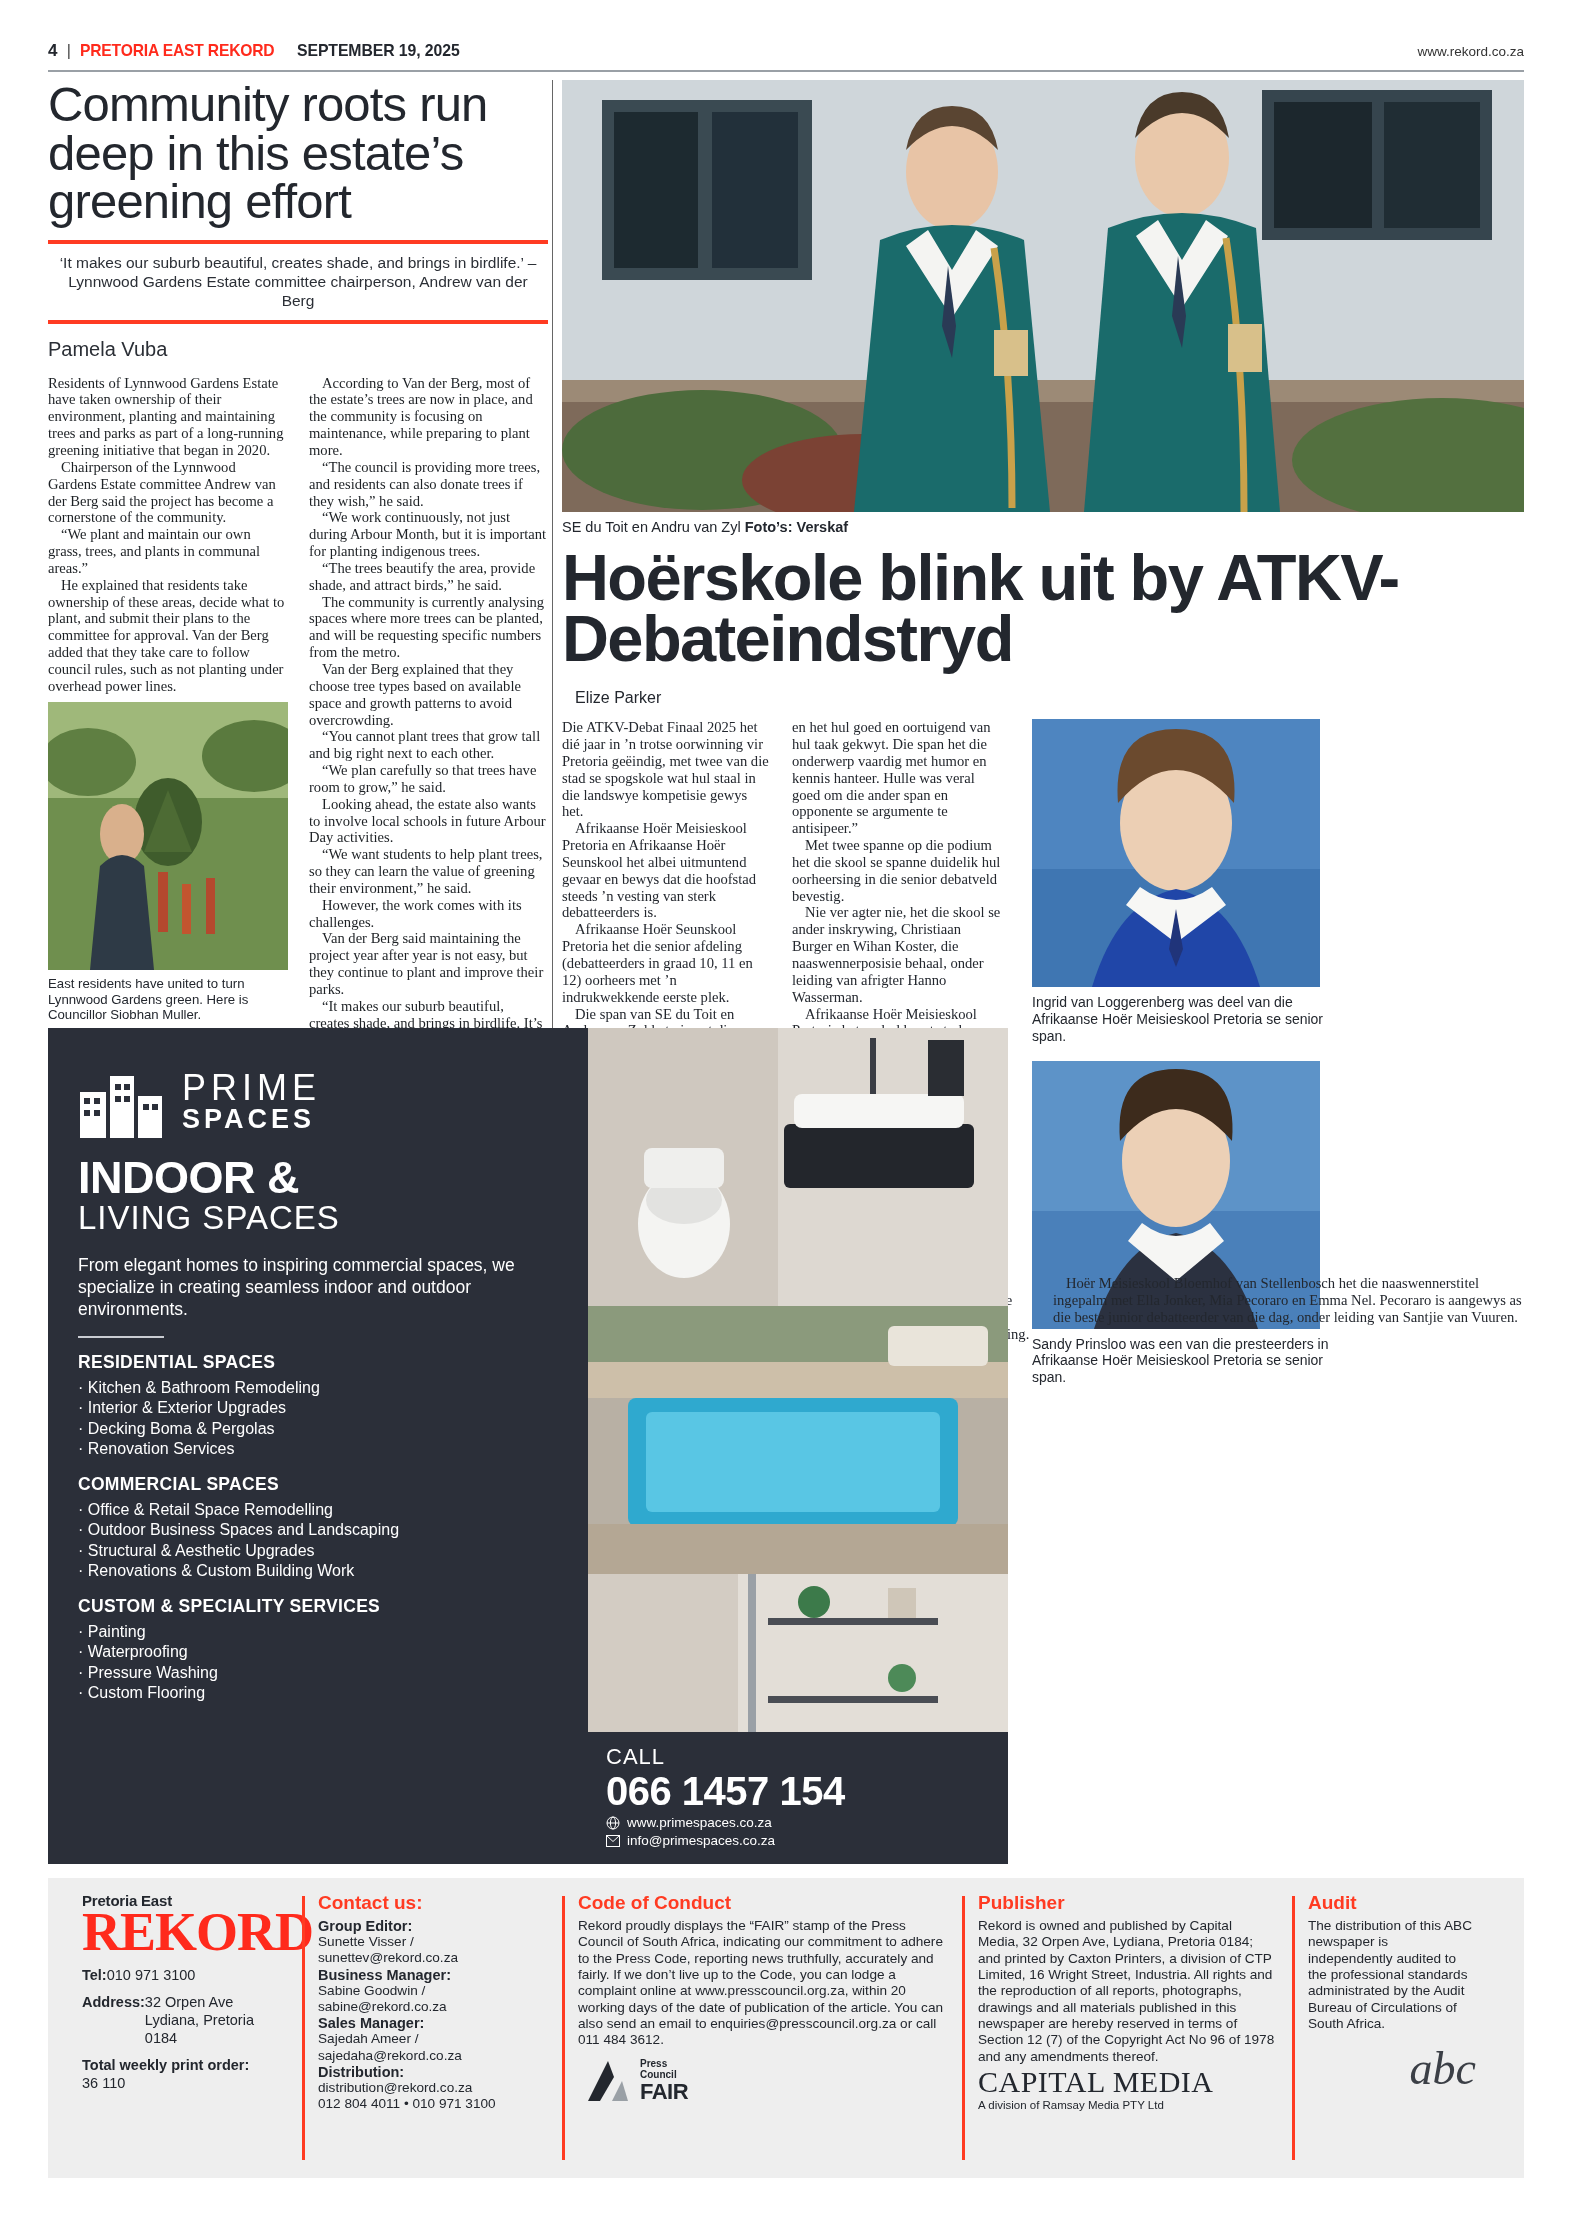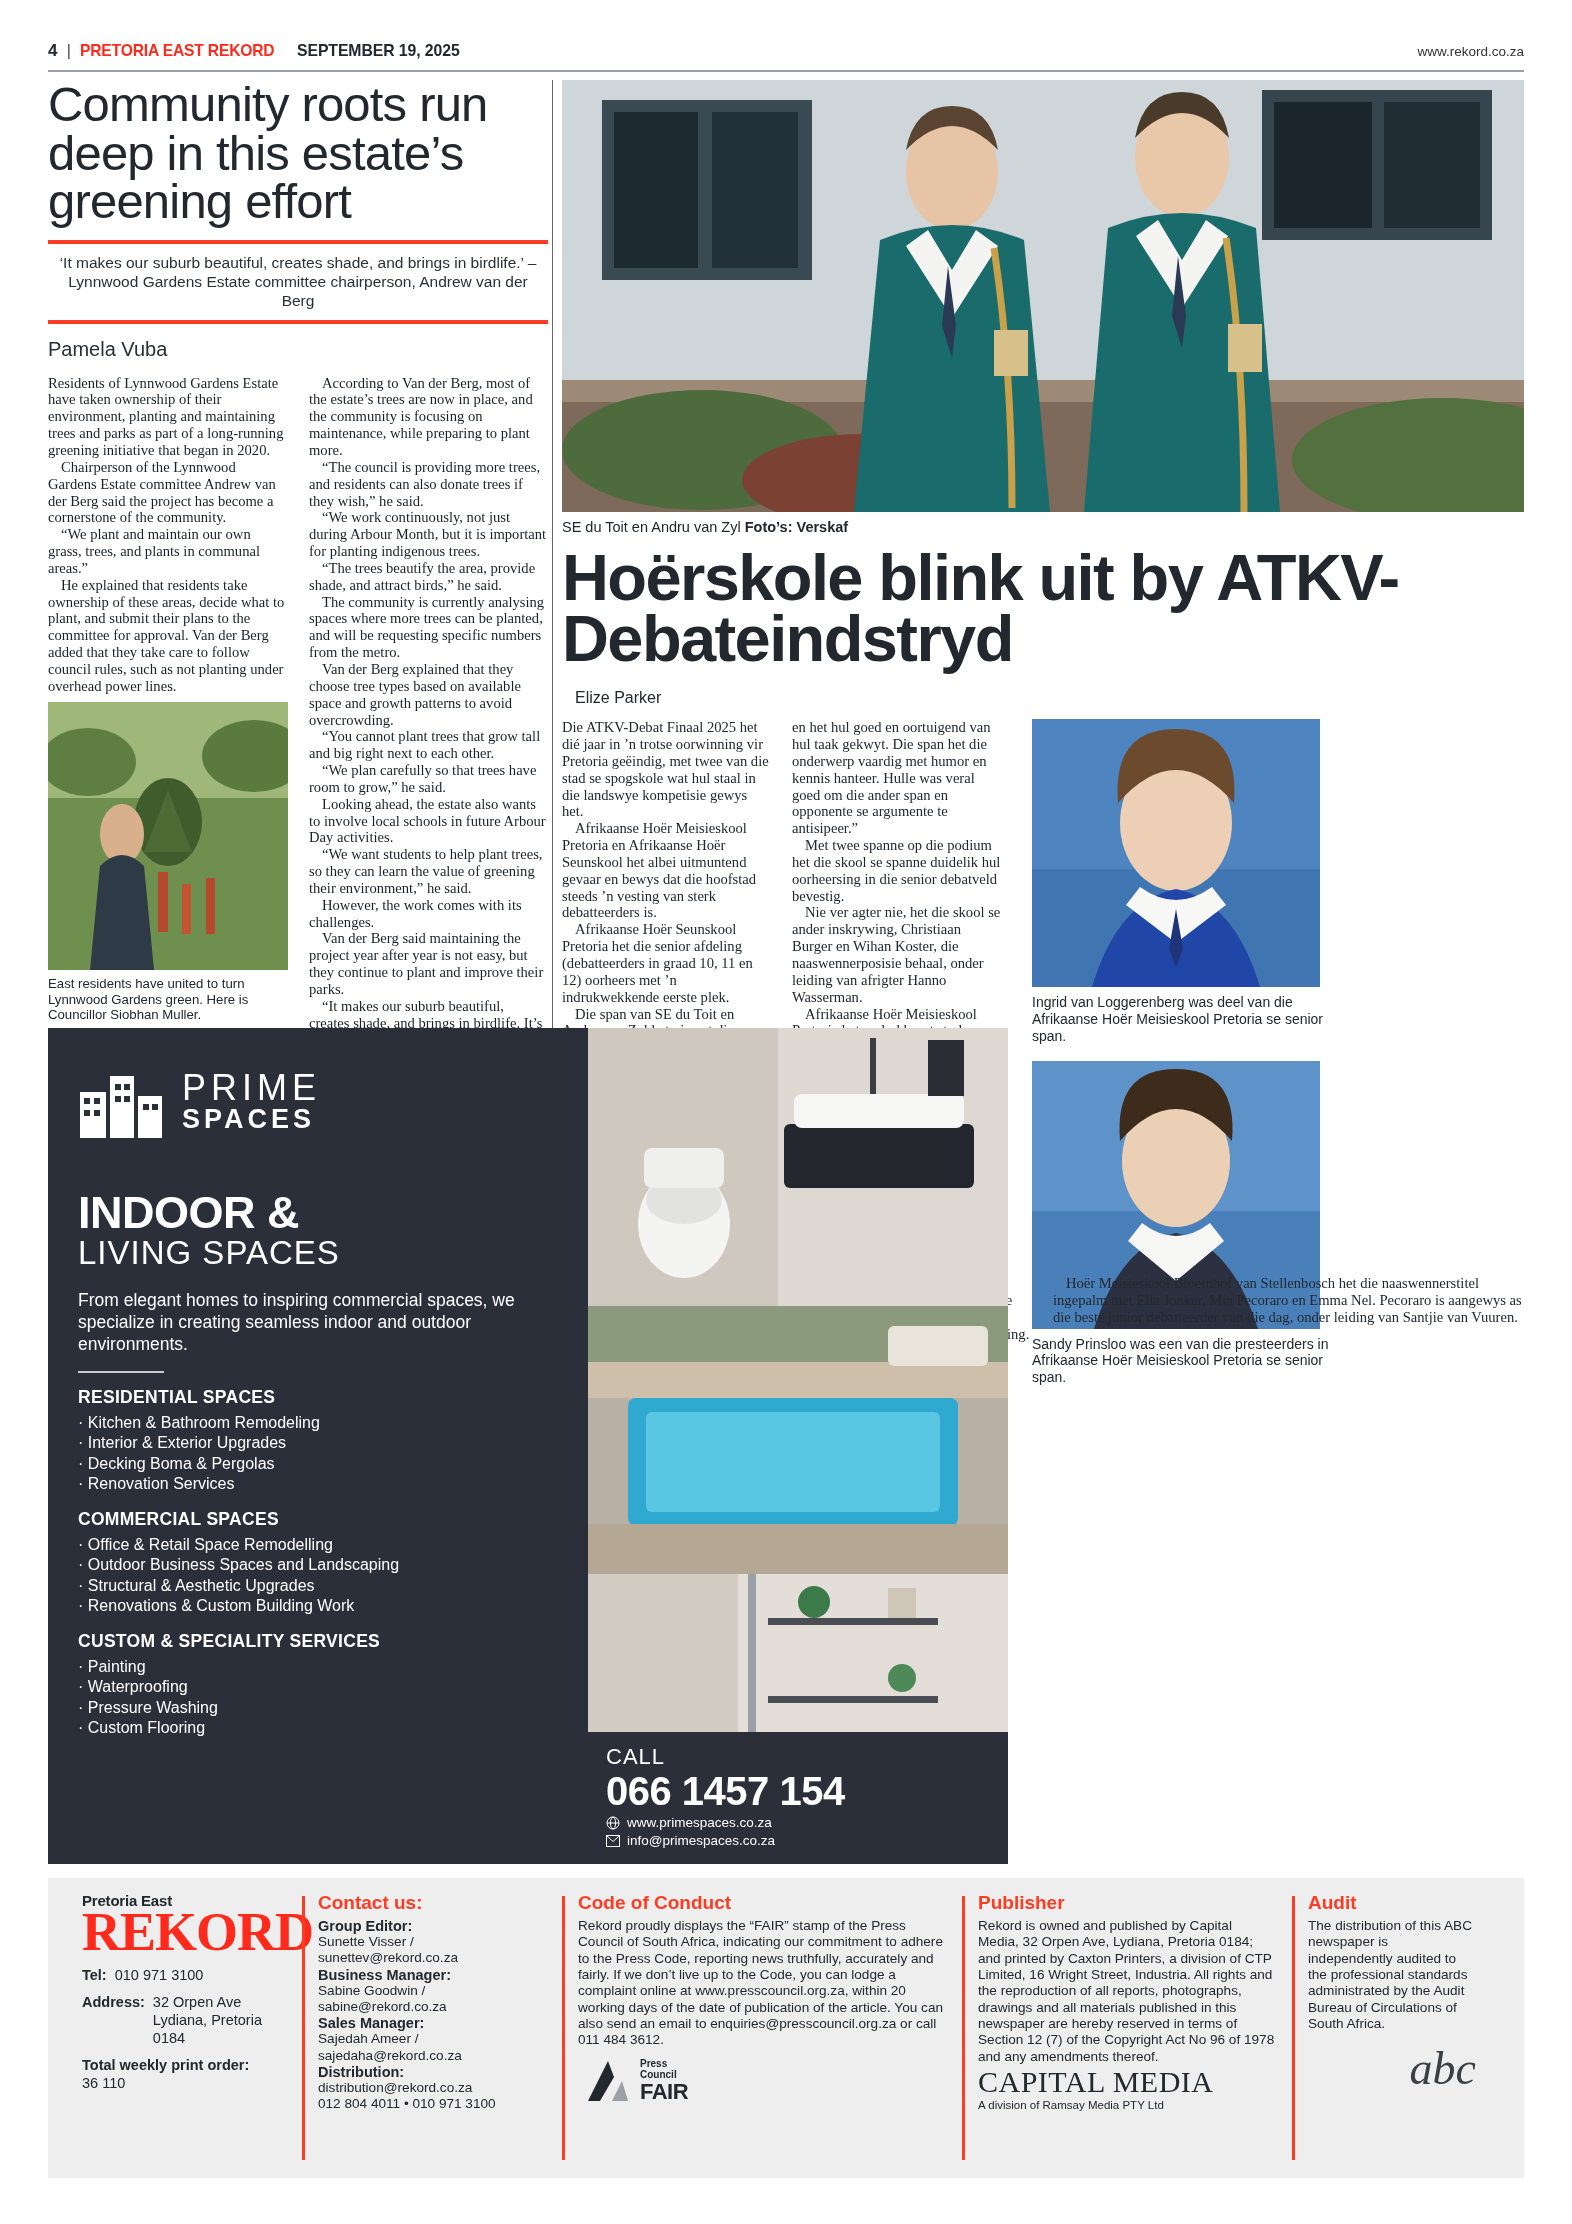--- a/index.html
+++ b/index.html
@@ -97,21 +97,21 @@
 
   .tailcols{ position:absolute; left:514px; top:1195px; width:962px; }
 
   
   .ad{
     position:absolute; left:48px; top:1028px; width:960px; height:836px;
     background:#ffffff; display:flex;
   }
   .ad-left{ width:540px; background:#2b2f39; color:#fff; padding:34px 30px 18px 30px; position:relative; }
   .ad-right{ width:420px; display:flex; flex-direction:column; }
-  .ad-logo{ display:flex; align-items:center; gap:16px; margin-bottom:51px; }
+  .ad-logo{ display:flex; align-items:center; gap:16px; margin-bottom:16px; }
   .ad-mark{ width:88px; height:78px; flex:none; }
   .ad-name{ line-height:1; }
   .ad-name .n1{ font-size:36px; letter-spacing:5px; font-weight:400; }
   .ad-name .n2{ font-size:27px; letter-spacing:4px; font-weight:700; }
   .ad-h1{ font-size:45px; font-weight:800; line-height:.98; letter-spacing:-.5px; }
   .ad-h2{ font-size:33px; font-weight:300; letter-spacing:1px; line-height:1.08; margin-bottom:18px; }
   .ad-intro{ font-size:17.5px; line-height:1.26; font-weight:400; margin-bottom:16px; }
   .ad-sep{ height:2px; background:#c9ccd2; width:86px; margin:14px 0 14px 0; }
   .ad-sec-t{ font-size:17.5px; font-weight:700; letter-spacing:.3px; margin:14px 0 5px 0; }
   .ad-li{ font-size:16px; line-height:1.28; }
@@ -132,21 +132,21 @@
     background:#eeeeee; display:flex; padding:14px 14px 14px 18px;
   }
   .f-col{ padding:0 16px; position:relative; }
   .f-div{ position:absolute; left:0; top:4px; bottom:4px; width:3px; background:#ff3b22; }
   .f-title{ color:#ff3b22; font-size:19px; font-weight:800; margin-bottom:4px; }
   .f-b{ font-weight:700; font-size:14.5px; }
   .f-t{ font-size:13.6px; line-height:1.2; }
   .rek-small{ font-size:15px; font-weight:800; letter-spacing:-.2px; }
   .rek-big{ font-family:"Liberation Serif", serif; font-size:54px; font-weight:700;
             color:#ff2a1c; line-height:.88; letter-spacing:-1px; }
-  .kv{ display:flex; gap:8px; font-size:14.5px; line-height:1.22; margin-top:10px; }
+  .kv{ display:flex; font-size:14.5px; line-height:1.22; margin-top:10px; }
   .kv .k{ font-weight:700; white-space:nowrap; }
   .capital{ font-family:"Liberation Serif", serif; font-size:30px; letter-spacing:.5px; }
   .capital-sub{ font-size:11.5px; }
   .abc{ font-family:"Liberation Serif", serif; font-size:46px; font-style:italic; color:#3b3f46; }
 </style>
 </head>
 <body>
 
 <div class="page">
 

